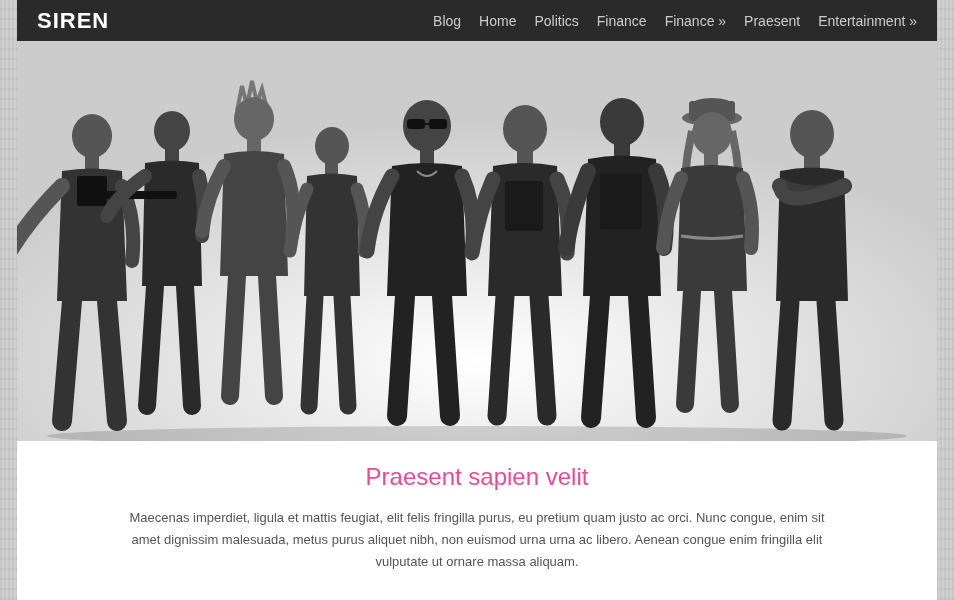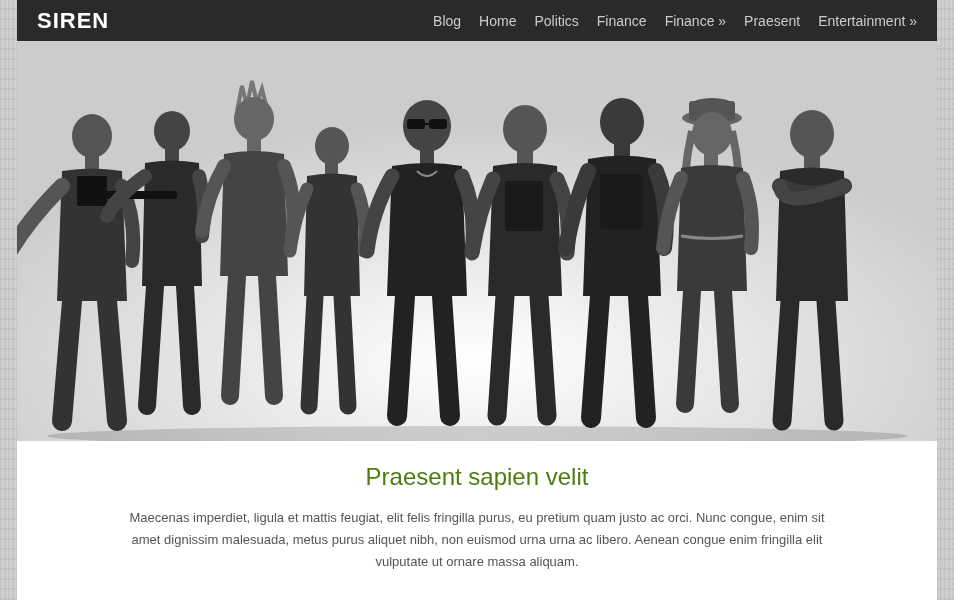--- a/index.html
+++ b/index.html
@@ -86,21 +86,21 @@
 
     
     .hero-caption {
       padding: 22px 40px 10px;
       text-align: center;
     }
 
     .hero-caption h2 {
       font-size: 24px;
       font-weight: normal;
-      color: #4d7c0f;
+      color: #ec4899;
       margin-bottom: 4px;
     }
 
     .hero-caption p {
       font-size: 13px;
       color: #555;
       line-height: 1.7;
       max-width: 700px;
       margin: 16px auto;
     }

